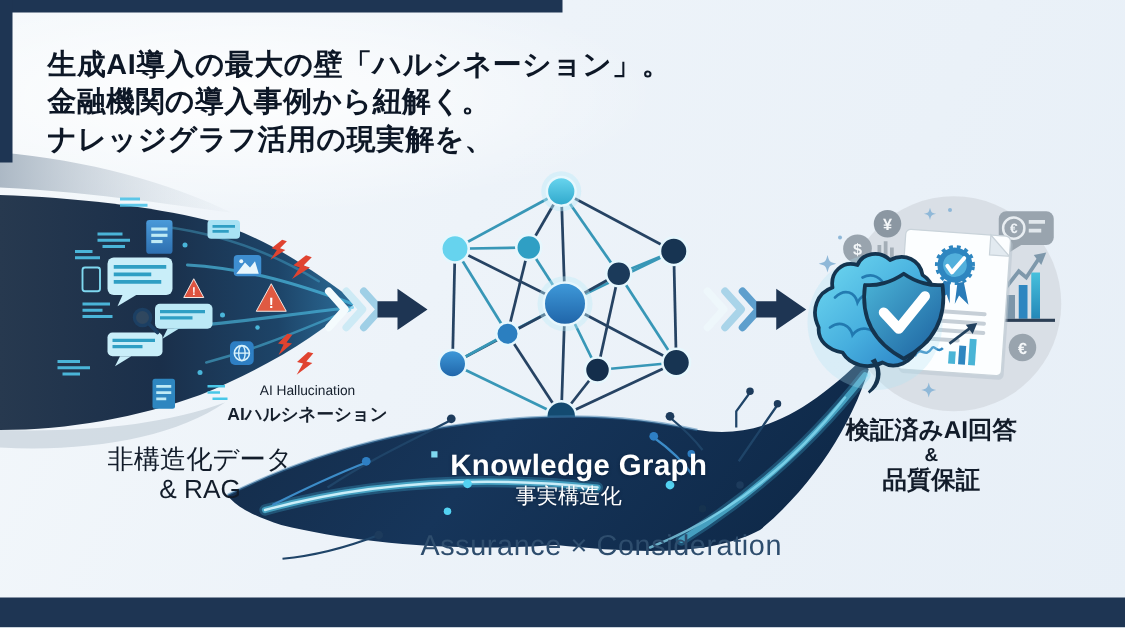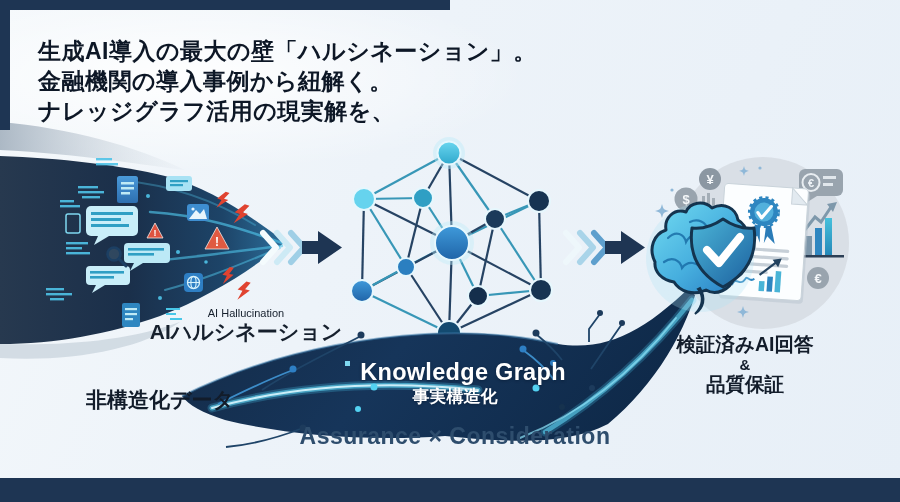--- a/index.html
+++ b/index.html
@@ -12,28 +12,28 @@
   .leftstrip{position:absolute;left:0;top:0;width:10px;height:130px;background:#1e3553;}
   .footerbar{position:absolute;left:0;bottom:0;width:900px;height:24px;background:#1e3553;}
   .headline-bg{position:absolute;left:0;top:0;width:520px;height:170px;
     background:radial-gradient(ellipse at 35% 45%,rgba(255,255,255,.95),rgba(255,255,255,0) 72%);}
   .headline{position:absolute;left:38px;top:36px;font-size:23px;font-weight:bold;
     color:#0d1726;line-height:30px;letter-spacing:.5px;}
   svg.art{position:absolute;left:0;top:0;}
   .lbl{position:absolute;transform:translateX(-50%);text-align:center;white-space:nowrap;}
   .lbl-halluc{left:246px;top:304px;color:#151f2c;}
   .lbl-halluc .en{font-size:11px;font-weight:500;line-height:18px;}
-  .lbl-halluc .ja{font-size:21px;font-weight:bold;line-height:19px;}
-  .lbl-unstruct{left:160px;top:356px;font-size:21px;font-weight:bold;color:#121c2a;line-height:24px;margin-top:32px;}
+  .lbl-halluc .ja{font-size:14px;font-weight:bold;line-height:19px;}
+  .lbl-unstruct{left:160px;top:356px;font-size:21px;font-weight:normal;color:#121c2a;line-height:24px;}
   .lbl-kg{left:455px;top:359px;color:#ffffff;text-shadow:0 1px 3px rgba(4,20,40,.45);}
   .lbl-kg .t{font-size:23.5px;font-weight:bold;line-height:27px;letter-spacing:.3px;margin-left:16px;}
-  .lbl-kg .s{font-size:17px;font-weight:bold;line-height:21px;}
+  .lbl-kg .s{font-size:17px;font-weight:normal;line-height:21px;}
   .lbl-verified{left:745px;top:334px;font-size:19.5px;font-weight:bold;color:#121c2a;line-height:21px;}
   .lbl-verified .amp{font-size:15px;line-height:19px;}
-  .lbl-tagline{left:455px;top:423px;font-size:23px;font-weight:700;color:#2e4d6d;letter-spacing:.5px;}
+  .lbl-tagline{left:481px;top:423px;font-size:23px;font-weight:400;color:#2e4d6d;letter-spacing:.5px;}
 </style>
 </head>
 <body>
 
 <div class="stage">
 
   <div class="headline-bg"></div>
 
   <svg class="art" width="900" height="502" viewBox="0 0 900 502">
     <defs>
@@ -395,20 +395,21 @@
     <div>ナレッジグラフ活用の現実解を、</div>
   </div>
 
   <div class="lbl lbl-halluc">
     <div class="en">AI Hallucination</div>
     <div class="ja">AIハルシネーション</div>
   </div>
 
   <div class="lbl lbl-unstruct">
     <div>非構造化データ</div>
+    <div>&amp; RAG</div>
   </div>
 
   <div class="lbl lbl-kg">
     <div class="t">Knowledge Graph</div>
     <div class="s">事実構造化</div>
   </div>
 
   <div class="lbl lbl-verified">
     <div>検証済みAI回答</div>
     <div class="amp">&amp;</div>

